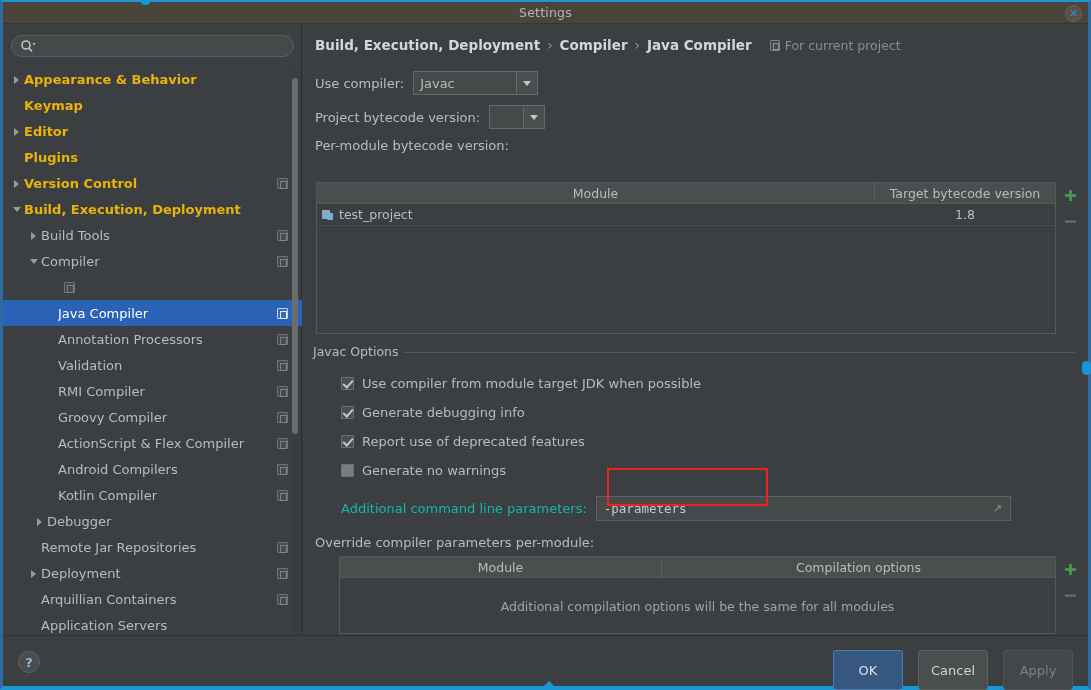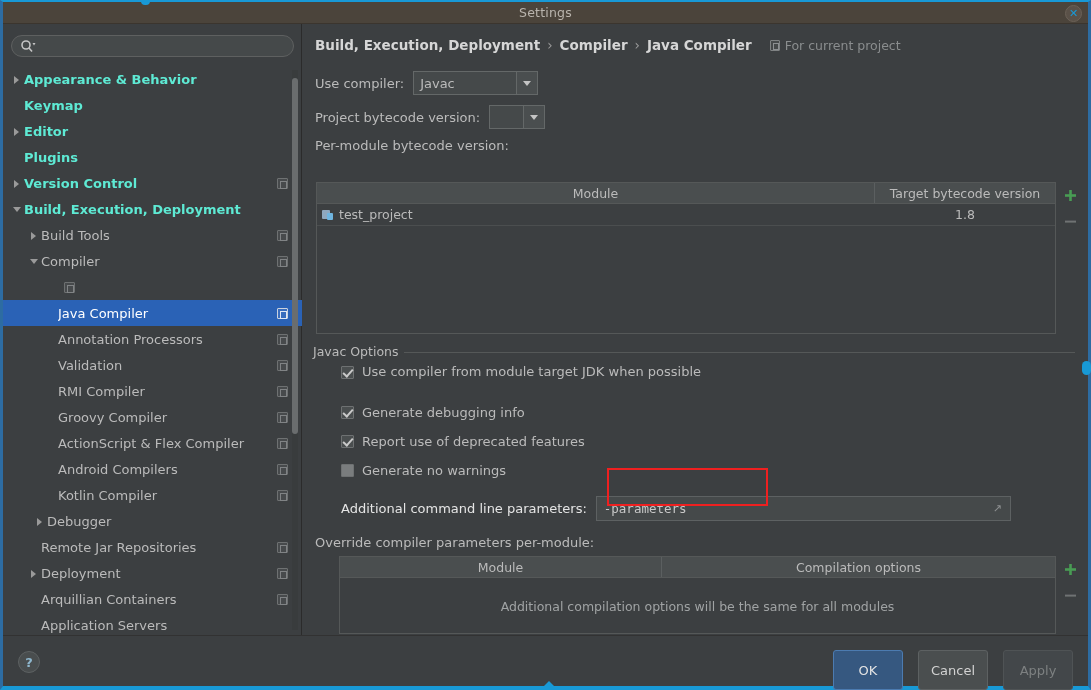--- a/index.html
+++ b/index.html
@@ -64,21 +64,21 @@
     position: absolute; left: 0; top: 42px; width: 299px; height: 569px;
     overflow: hidden;
   }
   .tree-row {
     position: relative;
     height: 26px; display: flex; align-items: center;
     font-size: 13px; color: #bbbbbb;
     white-space: nowrap;
     padding-right: 14px;
   }
-  .tree-row.bold { font-weight: bold; color: #5eead4; }
+  .tree-row.bold { font-weight: bold; color: #eab308; }
   .tree-row.selected { background: #2a62b6; color: #ffffff; }
   .arrow {
     width: 13px; height: 13px; flex: 0 0 13px;
     display: inline-block; position: relative;
   }
   .arrow.right::before {
     content: ""; position: absolute; left: 3px; top: 3px;
     border-left: 5px solid #9a9a9a;
     border-top: 4px solid transparent; border-bottom: 4px solid transparent;
   }
@@ -220,21 +220,21 @@
     content: ""; position: absolute; left: 3px; top: 0px;
     width: 4px; height: 8px;
     border: solid #c9c9c9; border-width: 0 2px 2px 0;
     transform: rotate(42deg);
   }
   .chk.filled { background: #7a7d7e; border-color: #6e7172; }
 
   #row-addparams {
     position: absolute; left: 28px; top: 152px; display: flex; align-items: center;
   }
-  #addparams-label { font-size: 13px; color: #e5e5e5; margin-right: 9px; }
+  #addparams-label { font-size: 13px; color: #14b8a6; margin-right: 9px; }
   #addparams-field {
     width: 415px; height: 25px; background: #45494a;
     border: 1px solid #5d6162;
     display: flex; align-items: center; position: relative;
   }
   #addparams-value {
     font-family: "DejaVu Sans Mono", "Liberation Mono", monospace;
     font-size: 12.5px; color: #c8c8c8; padding-left: 7px;
   }
   #expand-icon {
@@ -489,21 +489,21 @@
         <svg width="13" height="13" viewBox="0 0 13 13">
           <rect x="1" y="5.6" width="11" height="2" fill="#6f7273"></rect>
         </svg>
       </div>
     </div>
 
     <div id="javac-group">
       <div id="javac-legend">Javac Options</div>
       <div id="javac-rule"></div>
 
-      <label class="chk-row" style="left:28px; top:20px;align-items:flex-end;">
+      <label class="chk-row" style="left:28px; top:32px;">
         <span class="chk checked"></span>
         <span>Use compiler from module target JDK when possible</span>
       </label>
       <label class="chk-row" style="left:28px; top:61px;">
         <span class="chk checked"></span>
         <span>Generate debugging info</span>
       </label>
       <label class="chk-row" style="left:28px; top:90px;">
         <span class="chk checked"></span>
         <span>Report use of deprecated features</span>

